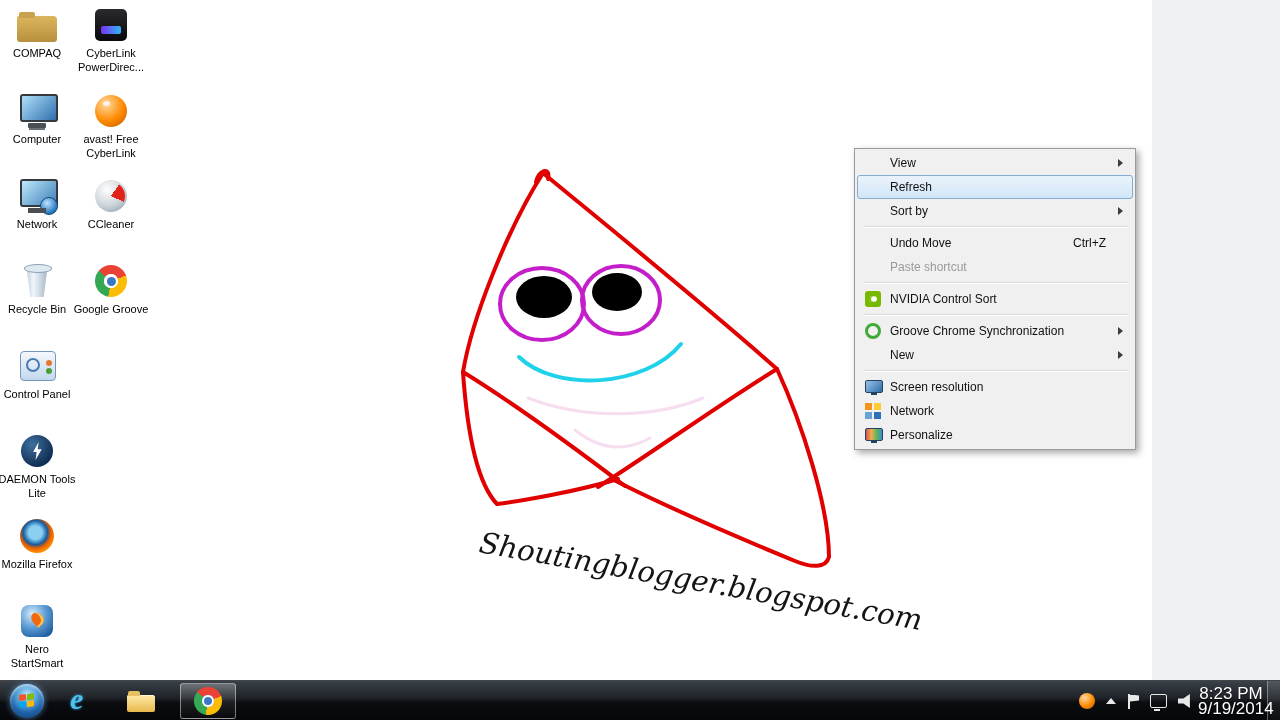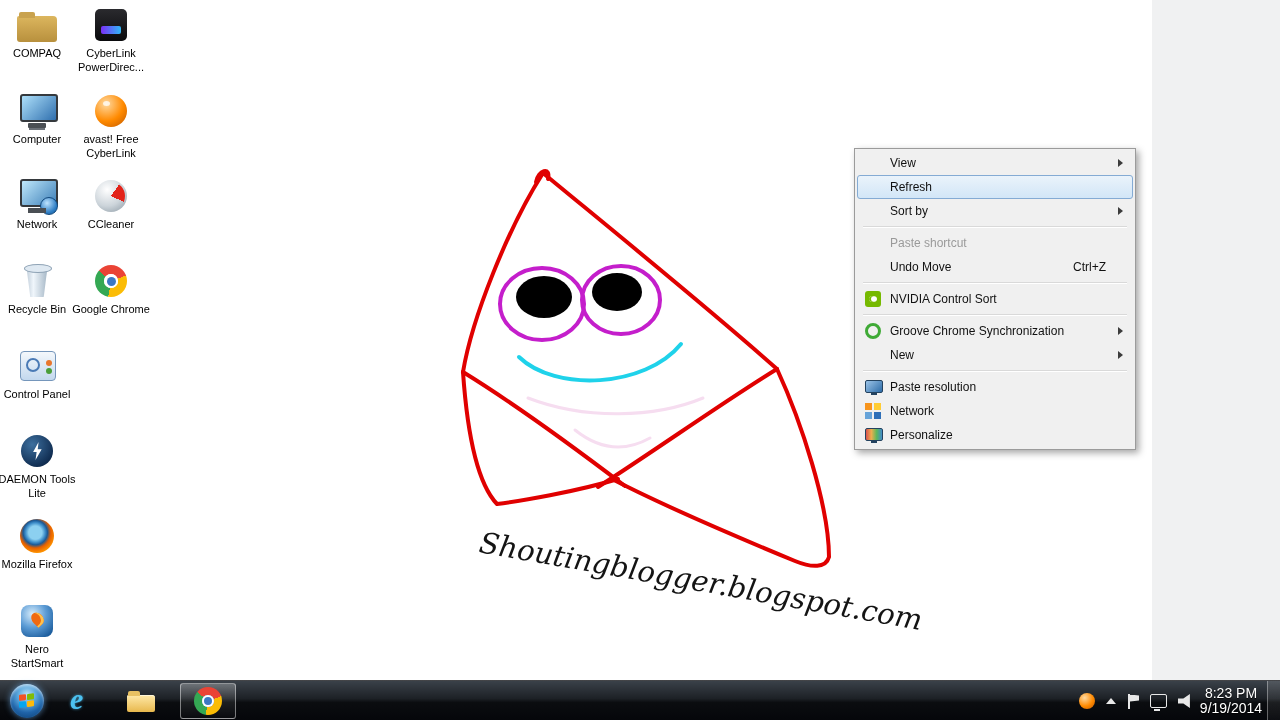--- a/index.html
+++ b/index.html
@@ -150,21 +150,21 @@
     border-bottom:6px solid #e8e8e8;cursor:pointer;}
   .tray-flag{position:relative;width:12px;height:15px;cursor:pointer;}
   .tray-flag::before{content:'';position:absolute;left:1px;top:0;width:1.5px;height:15px;background:#e8e8e8;}
   .tray-flag::after{content:'';position:absolute;left:3px;top:1px;width:9px;height:7px;background:#e8e8e8;
     clip-path:polygon(0 0,100% 15%,100% 85%,0 100%);}
   .tray-net{position:relative;width:15px;height:12px;border:1.5px solid #e8e8e8;border-radius:2px;cursor:pointer;}
   .tray-net::after{content:'';position:absolute;left:3px;bottom:-4px;width:6px;height:2px;background:#e8e8e8;}
   .tray-vol{width:14px;height:14px;background:#e8e8e8;cursor:pointer;
     clip-path:polygon(0 32%,38% 32%,85% 0,85% 100%,38% 68%,0 68%);}
   .clock{position:absolute;right:16px;top:5px;width:66px;text-align:center;color:#fff;
-    font-size:14px;line-height:15px;cursor:pointer;text-shadow:0 1px 1px #000;}
+    font-size:17px;line-height:15px;cursor:pointer;text-shadow:0 1px 1px #000;}
   .show-desktop{position:absolute;right:0;top:0;width:13px;height:40px;cursor:pointer;
     background:linear-gradient(180deg,rgba(255,255,255,.12),rgba(255,255,255,.03));
     border-left:1px solid rgba(255,255,255,.35);box-sizing:border-box;}
 </style>
 </head>
 <body>
 
 <div class="screen">
   <div class="wallpaper-strip"></div>
 
@@ -237,62 +237,62 @@
   <div class="dicon" style="left:72px;top:177px">
     <div class="ic ic-ccleaner">
         <span class="g"></span>
       </div>
     <div class="dlabel">CCleaner</div>
   </div>
   <div class="dicon" style="left:72px;top:262px">
     <div class="ic ic-chrome">
         <span class="g"></span>
       </div>
-    <div class="dlabel">Google Chrome</div>
+    <div class="dlabel">Google Groove</div>
   </div>
 
   <div class="menu">
     <div class="menu-item">
       <span>View</span>
       <span class="mi-arrow"></span>
     </div>
     <div class="menu-item selected">
       <span>Refresh</span>
     </div>
     <div class="menu-item">
       <span>Sort by</span>
       <span class="mi-arrow"></span>
     </div>
     <div class="mi-sep"></div>
+    <div class="menu-item">
+      <span>Undo Move</span>
+      <span class="mi-shortcut">Ctrl+Z</span>
+    </div>
     <div class="menu-item disabled">
       <span>Paste shortcut</span>
-    </div>
-    <div class="menu-item">
-      <span>Undo Move</span>
-      <span class="mi-shortcut">Ctrl+Z</span>
     </div>
     <div class="mi-sep"></div>
     <div class="menu-item">
       <span class="mi-icon mi-nvidia"></span>
       <span>NVIDIA Control Sort</span>
     </div>
     <div class="mi-sep"></div>
     <div class="menu-item">
       <span class="mi-icon mi-groove"></span>
       <span>Groove Chrome Synchronization</span>
       <span class="mi-arrow"></span>
     </div>
     <div class="menu-item">
       <span>New</span>
       <span class="mi-arrow"></span>
     </div>
     <div class="mi-sep"></div>
     <div class="menu-item">
       <span class="mi-icon mi-monitor"></span>
-      <span>Paste resolution</span>
+      <span>Screen resolution</span>
     </div>
     <div class="menu-item">
       <span class="mi-icon mi-gadgets"></span>
       <span>Network</span>
     </div>
     <div class="menu-item">
       <span class="mi-icon mi-personalize"></span>
       <span>Personalize</span>
     </div>
   </div>

